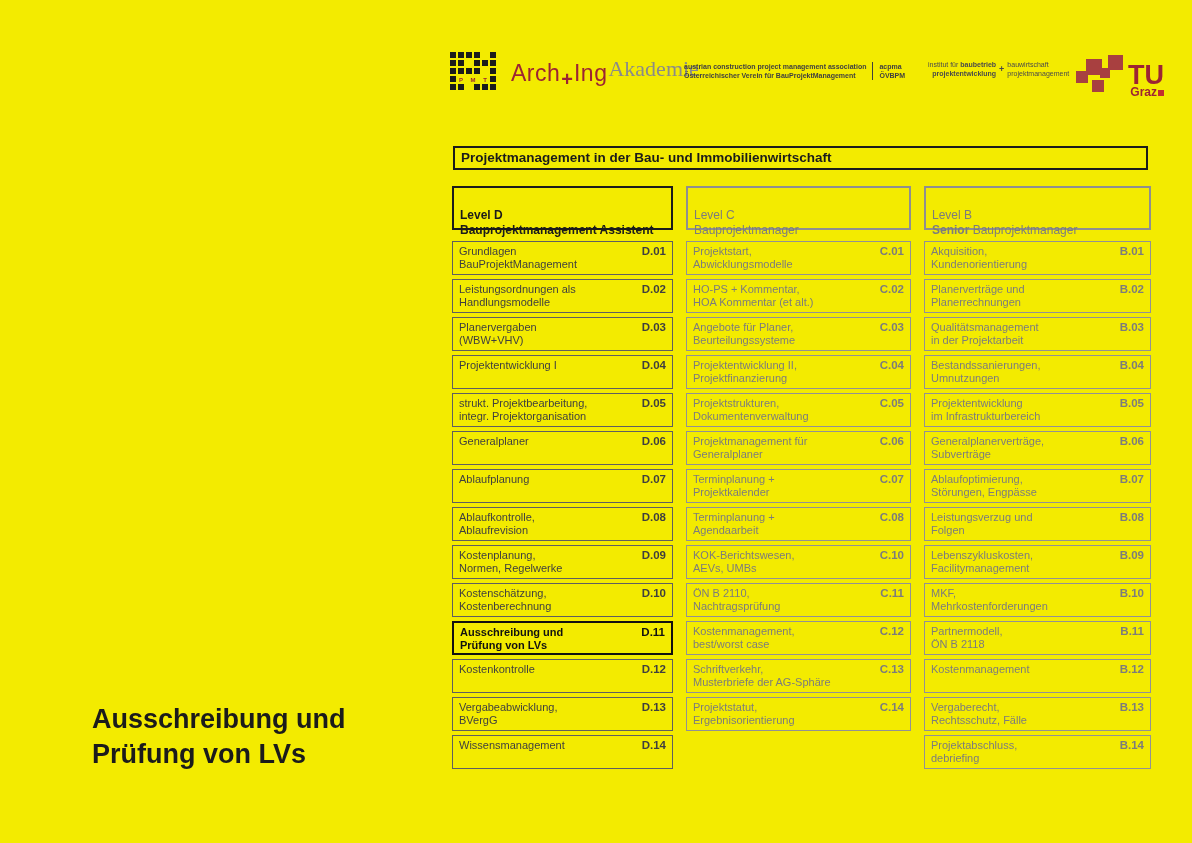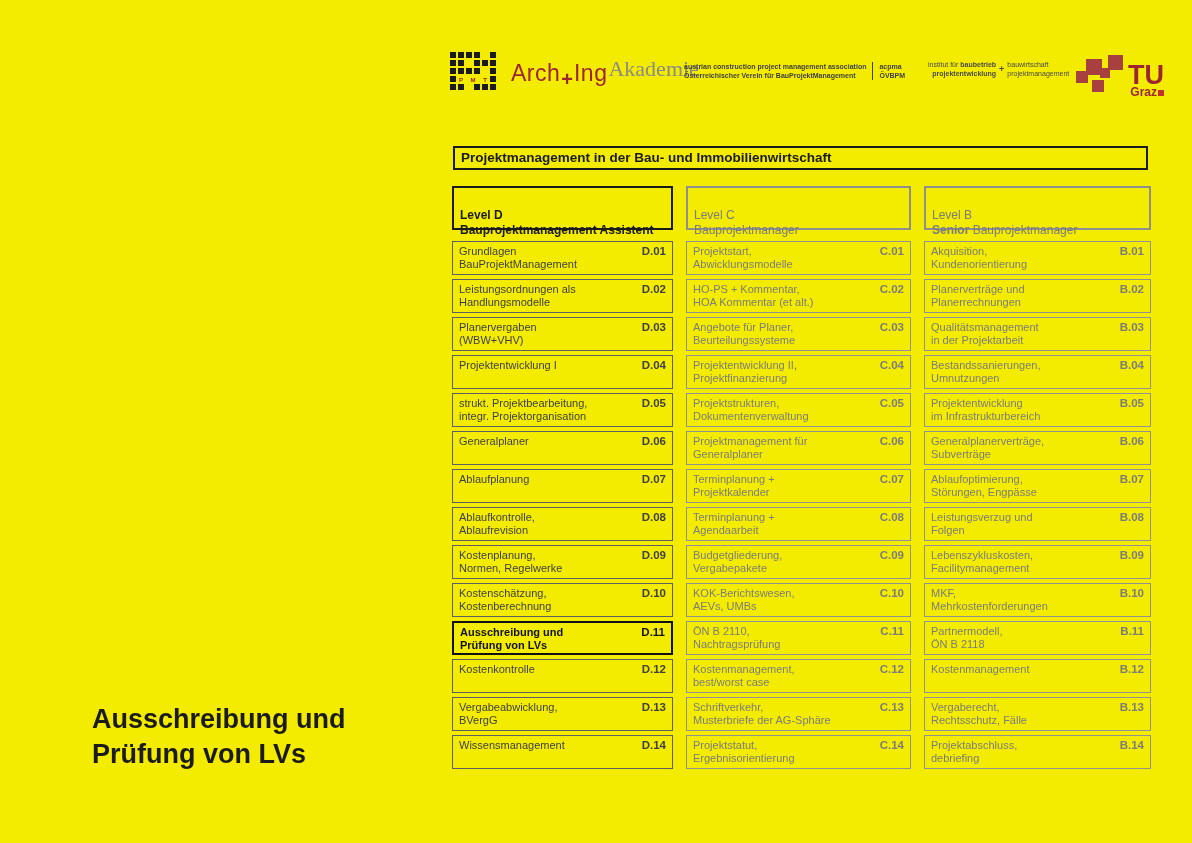--- a/index.html
+++ b/index.html
@@ -286,27 +286,20 @@
           </div>
           <div class="row">
             <div class="txt">
               <div>Terminplanung +</div>
               <div>Agendaarbeit</div>
             </div>
             <div class="code">C.08</div>
           </div>
           <div class="row">
             <div class="txt">
-              <div>Budgetgliederung,</div>
-              <div>Vergabepakete</div>
-            </div>
-            <div class="code">C.09</div>
-          </div>
-          <div class="row">
-            <div class="txt">
               <div>KOK-Berichtswesen,</div>
               <div>AEVs, UMBs</div>
             </div>
             <div class="code">C.10</div>
           </div>
           <div class="row">
             <div class="txt">
               <div>ÖN B 2110,</div>
               <div>Nachtragsprüfung</div>
             </div>

